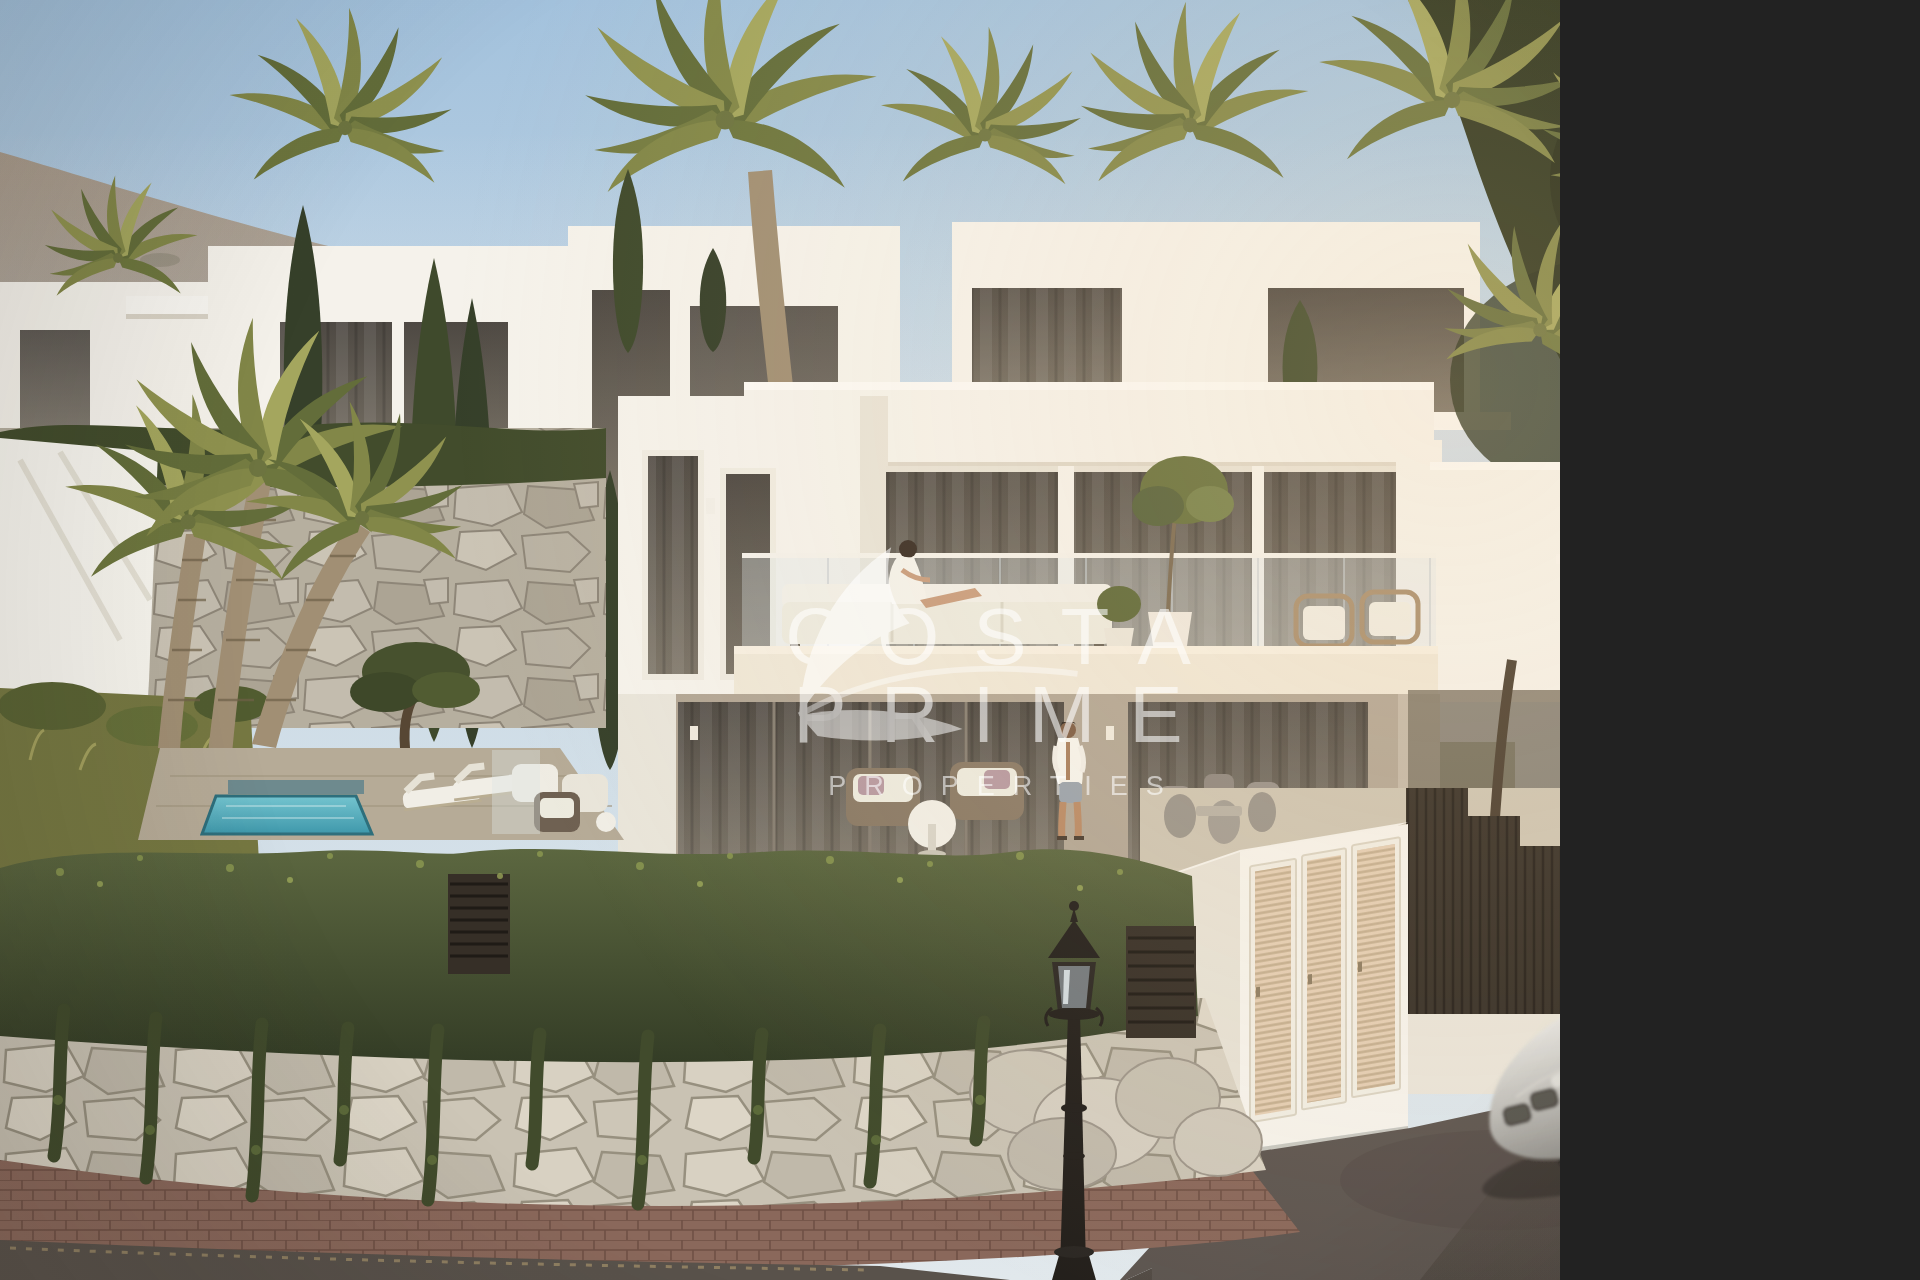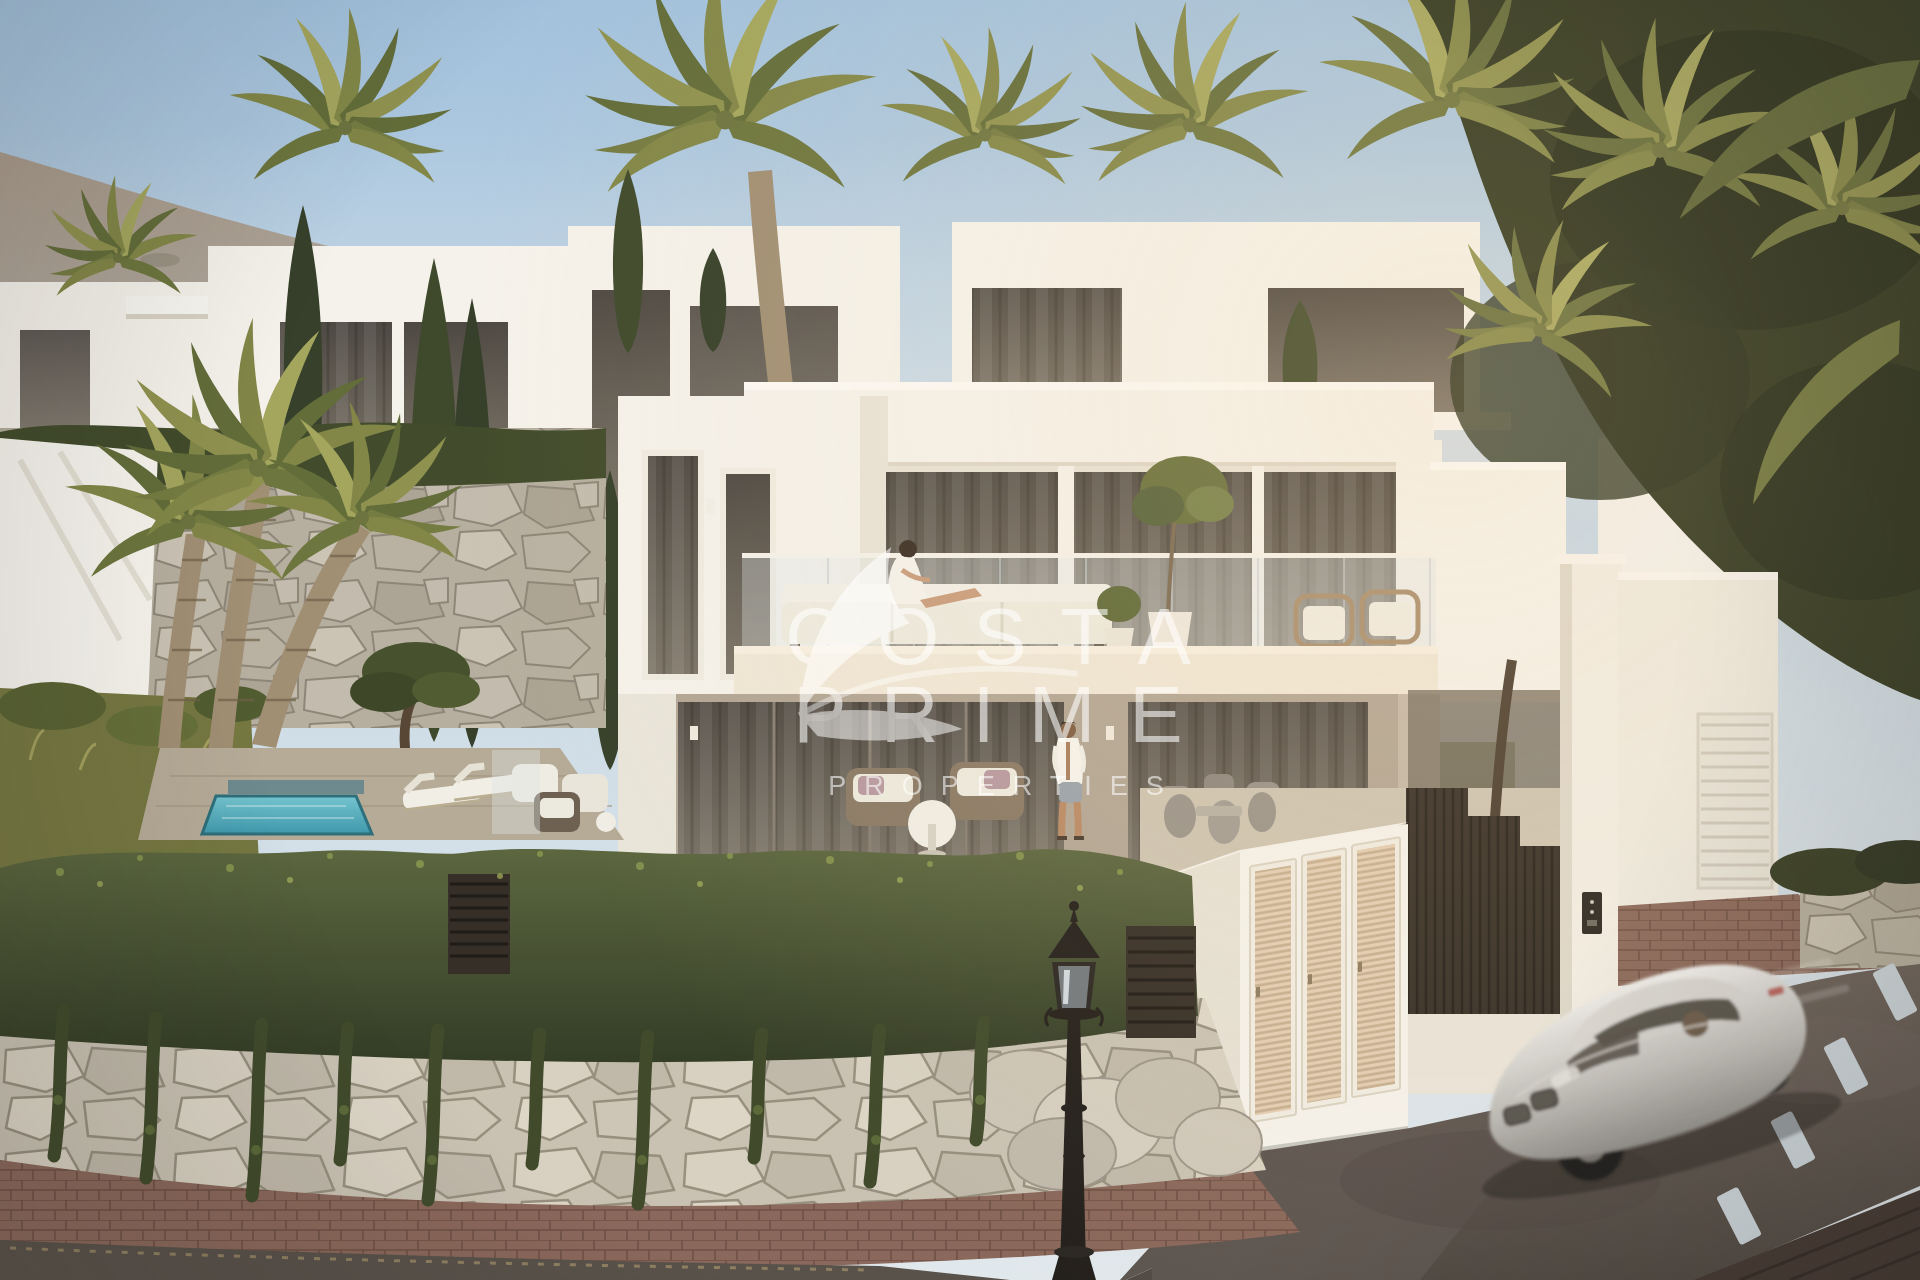--- a/index.html
+++ b/index.html
@@ -1,16 +1,16 @@
 <!DOCTYPE html>
 <html style="--sky-top: #a3c2dd; --sky-horizon: #e1e8ec; --mountain: #9c8f7e; --villa-white: #f5f2eb; --terrace-cream: #efe7d7; --lower-wall: #b2a695; --glass-dark: #55504a; --hedge-green: #4d5733; --ivy-dark: #414b2c; --palm: #828748; --palm-dark: #636d3a; --cypress: #3f4a2c; --stone-wall: #b8b1a2; --stone-light: #cfc8b9; --pool: #55aec0; --road: #5f5751; --road-mark: #ccd6dc; --brick: #8a685b; --fence: #362f27; --louver-door: #e3cdb3; --car-silver: #c9c8c4; --lamp-black: #24201c; --watermark: #ffffff;"><head>
 <meta charset="utf-8">
 <style>
   html,body{margin:0;padding:0;background:#222;}
-  .stage{position:relative;width:1920px;height:1280px;overflow:hidden;font-family:"Liberation Sans",sans-serif;}
+  .stage{position:relative;width:1560px;height:1280px;overflow:hidden;font-family:"Liberation Sans",sans-serif;}
   .stage svg{position:absolute;inset:0;display:block;}
   
   .w{fill:var(--villa-white);} .cream{fill:var(--terrace-cream);}
   .lw{fill:var(--lower-wall);} .glass{fill:url(#glassG);}
   .cy{fill:var(--cypress);} .hedge{fill:url(#hedgeG);} .fence{fill:var(--fence);}
   .road{fill:url(#roadG);} .mark{fill:var(--road-mark);} .brick{fill:var(--brick);}
   .fb{fill:#ece7db;} .trunk{fill:#a18f74;}
   .wm{fill:var(--watermark);font-family:"Liberation Sans",sans-serif;}
 </style>
 </head>

